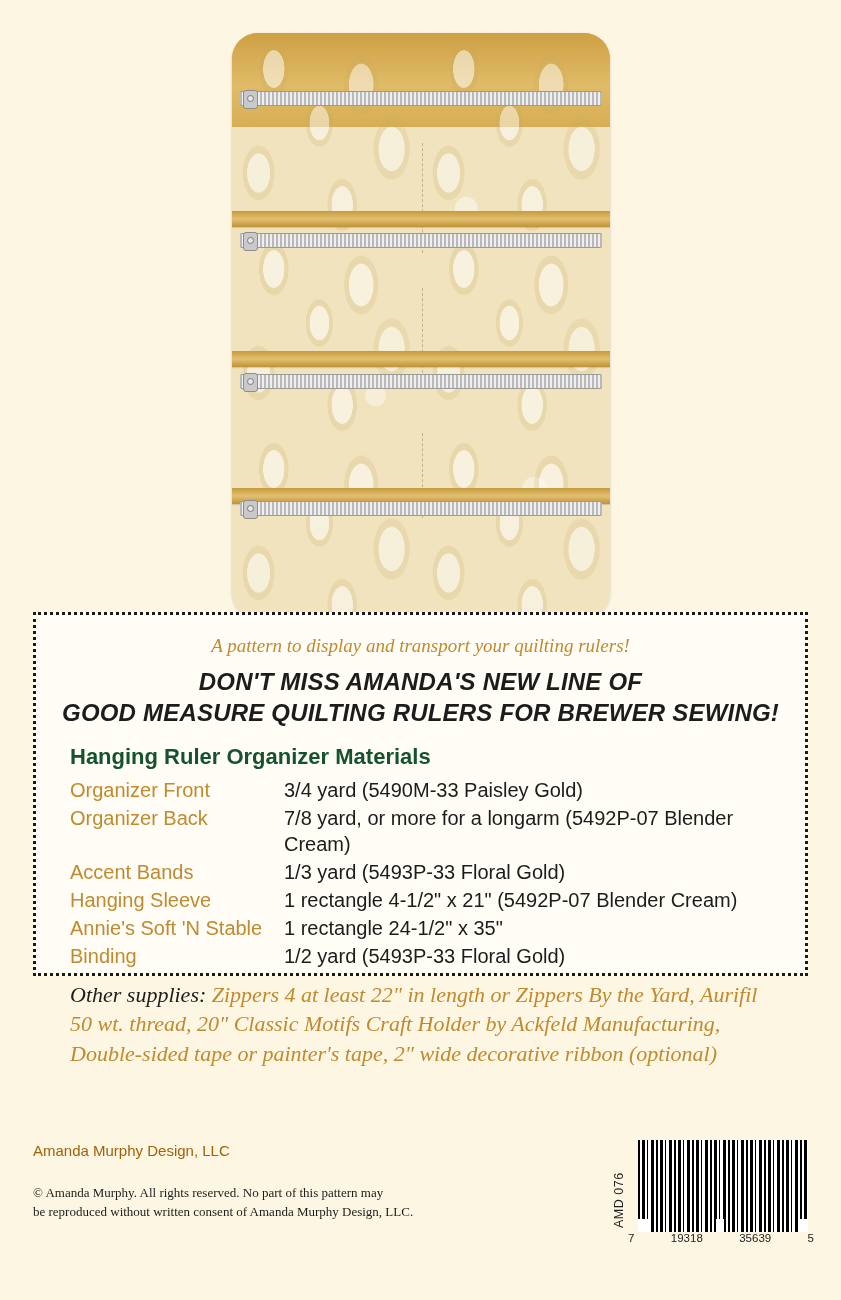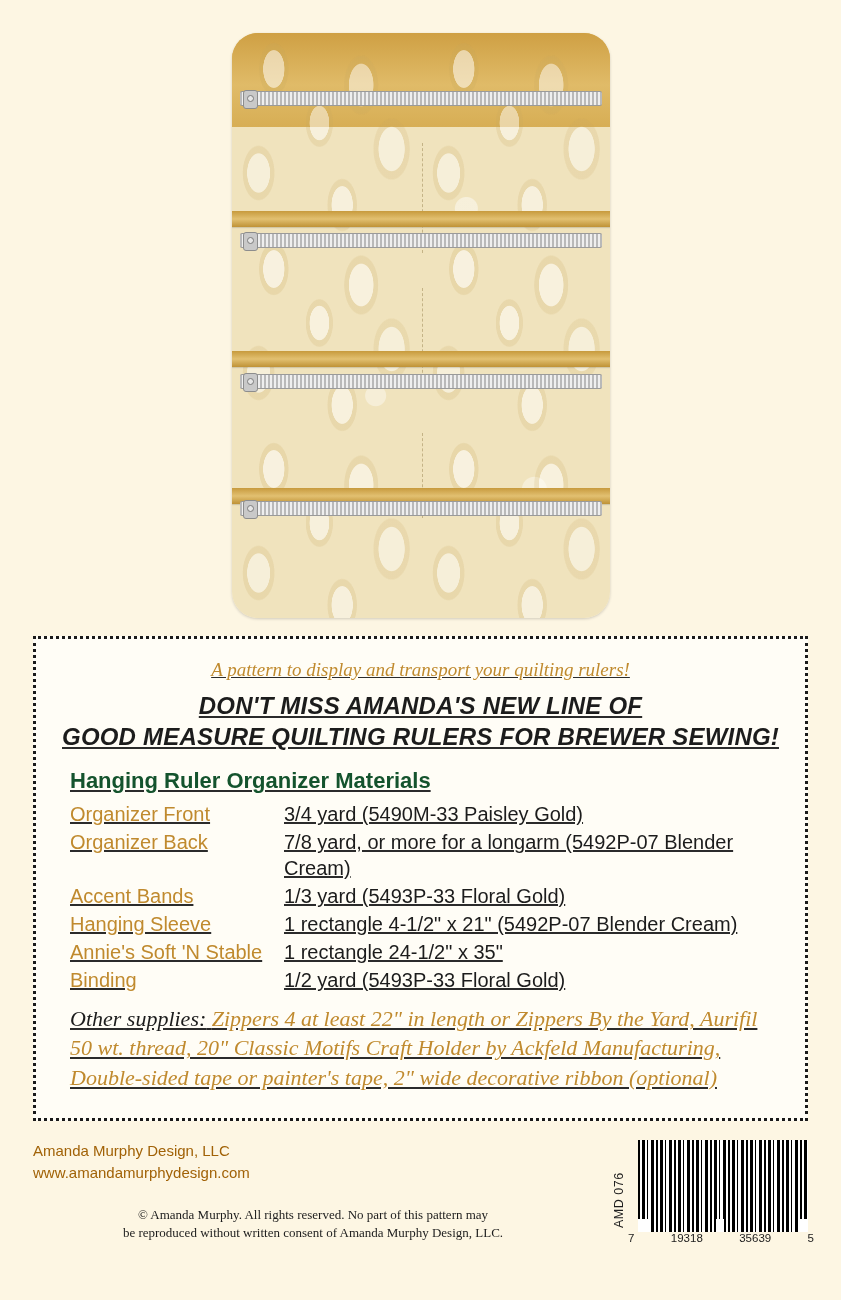--- a/index.html
+++ b/index.html
@@ -100,27 +100,26 @@
   .ruler-line {
     position: absolute;
     width: 0;
     border-left: 1px dashed rgba(160,140,90,0.55);
   }
 
   
   .info-box {
     position: absolute;
     left: 33px;
-    top: 636px;
+    top: 612px;
     width: 775px;
-    height: 485px;
+    height: 364px;
     border: 3px dotted #1a1a1a;
     background: #fffdf6;
     box-sizing: border-box;
-    text-decoration: underline;
   }
   .tagline {
     text-align: center;
     color: #c08a2e;
     font-family: "Liberation Serif", serif;
     font-style: italic;
     font-size: 19px;
     margin-top: 20px;
   }
   .headline {
@@ -179,21 +178,20 @@
     color: #a16207;
     font-size: 15px;
     line-height: 1.45;
   }
   .copyright {
     margin-top: 22px;
     font-family: "Liberation Serif", serif;
     font-size: 13px;
     color: #1c1c1c;
     line-height: 1.45;
-    text-align: center;
   }
 
   
   .barcode-wrap {
     position: absolute;
     left: 612px;
     top: 1140px;
     width: 200px;
     height: 120px;
   }
@@ -300,21 +298,20 @@
     </table>
 
   <div class="other-supplies">
     <span class="os-label">Other supplies:</span>
     <span class="os-text">Zippers  4 at least 22" in length or Zippers By the Yard, Aurifil 50 wt. thread, 20" Classic Motifs Craft Holder by Ackfeld Manufacturing, Double-sided tape or painter's tape, 2" wide decorative ribbon (optional)</span>
   </div>
 </div>
 
 <div class="footer">
   <div class="company">Amanda Murphy Design, LLC</div>
-  <div class="company">www.amandamurphydesign.com</div>
   <div class="copyright">
     <div>© Amanda Murphy.  All rights reserved.  No part of this pattern may</div>
     <div>be reproduced without written consent of Amanda Murphy Design, LLC.</div>
   </div>
 </div>
 
 <div class="barcode-wrap">
   <div class="amd-code" style="top:88px;">AMD 076</div>
   <div class="bars">
     <div class="quiet" style="left:0; width:10px;"></div>

